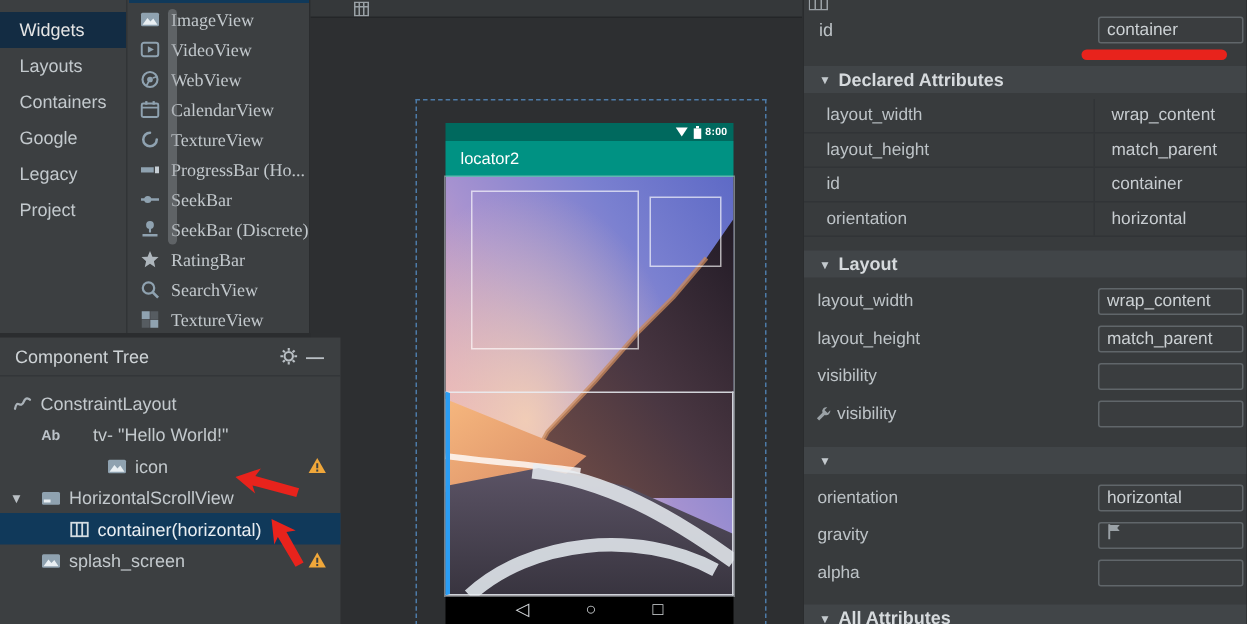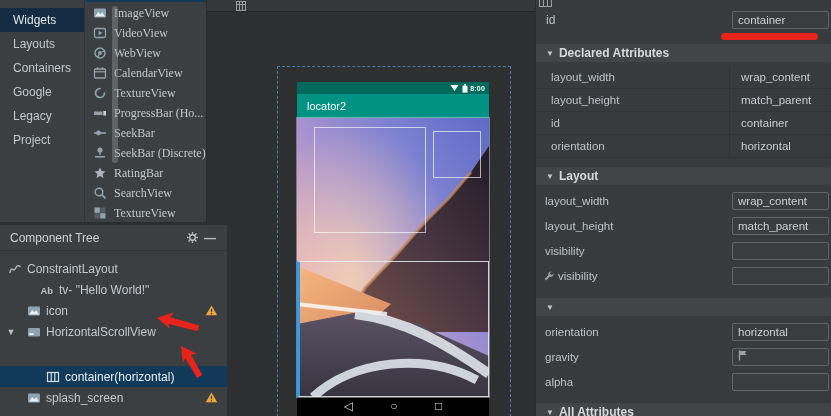--- a/index.html
+++ b/index.html
@@ -24,21 +24,21 @@
   .pal-item { height:20px; display:flex; align-items:center; padding-left:7px; white-space:nowrap; color:#c3c9cd; }
   .pal-item .ic { width:14px; height:14px; margin-right:7px; flex:0 0 14px; }
   #pal-scroll { position:absolute; left:112px; top:6px; width:6px; height:157px; border-radius:3px; background:rgba(145,150,155,.42); }
 
   
   #tree { position:absolute; left:0; top:225px; width:227px; height:246px; background:#3c3f41; z-index:5; }
   #tree-header { height:26px; display:flex; align-items:center; padding:0 8px 0 10px; color:#ced3d6; border-bottom:1px solid #333639; }
   #tree-header .title { flex:1; }
   #tree-header .hbtn { width:18px; height:16px; display:flex; align-items:center; justify-content:center; color:#b9bfc4; }
   .tree-row { height:21px; display:flex; align-items:center; position:relative; white-space:nowrap; }
-  .tree-row.selected { background:var(--color-selection_tree); color:#e9eef2;margin-top:24px; }
+  .tree-row.selected { background:var(--color-selection_tree); color:#e9eef2; }
   .tree-row .twisty { position:absolute; left:5px; width:12px; text-align:center; font-size:9px; color:#b9bfc4; }
   .tree-row .ic { width:14px; height:14px; margin-right:5px; flex:0 0 14px; }
   .tree-row .warn { position:absolute; right:9px; width:13px; height:13px; }
 
   
   #design { position:absolute; left:207px; top:0; width:328px; height:416px; background:#2d2f31; }
   #design-toolbar { height:12px; background:#35383a; border-bottom:1px solid #242628; position:relative; }
   #design-toolbar .ic { position:absolute; left:29px; top:1px; width:10px; height:10px; }
   #selection-dashed { position:absolute; left:70px; top:66px; width:234px; height:356px; border:1px dashed var(--color-selection_dash); }
   #phone { position:absolute; left:90px; top:82px; width:192px; height:334px; }
@@ -224,29 +224,29 @@
   </div>
   <div id="tree-rows" style="padding-top: 7px;">
       <div class="tree-row" style="padding-left: 8px; text-align: center;">
         <span class="ic">
           <svg width="14" height="14" viewBox="0 0 14 14">
             <path d="M2 10.5 C3.5 3 5.5 11.5 8 5.5 C9.5 2 12 4.5 12 4.5" fill="none" stroke="#aab2b8" stroke-width="1.5" stroke-linecap="round"></path>
           </svg>
         </span>
         <span>ConstraintLayout</span>
       </div>
-      <div class="tree-row" style="padding-left: 40px;">
+      <div class="tree-row" style="padding-left: 27px; gap: 16px;">
         <span class="ic">
           <svg width="14" height="14" viewBox="0 0 14 14">
             <text x="0.5" y="10.5" font-size="9.5" font-weight="bold" fill="#bcc3c9" font-family="Liberation Sans, sans-serif">Ab</text>
           </svg>
         </span>
         <span>tv- "Hello World!"</span>
       </div>
-      <div class="tree-row" style="padding-left: 27px;">
+      <div class="tree-row" style="padding-left: 27px; margin-left: 44px;">
         <span class="ic">
           <svg width="14" height="14" viewBox="0 0 14 14">
             <rect x="1" y="2.5" width="12" height="9" rx="1" fill="#8fa2b0"></rect>
             <path d="M2 10.5 L5.3 6 L7.3 8.3 L9.2 6.3 L12 10.5 Z" fill="#e9eff3"></path>
           </svg>
         </span>
         <span>icon</span>
         <span class="warn">
           <svg width="13" height="13" viewBox="0 0 14 14">
             <path d="M7 1.5 L13.2 12.2 L0.8 12.2 Z" fill="#f0a73a"></path>

